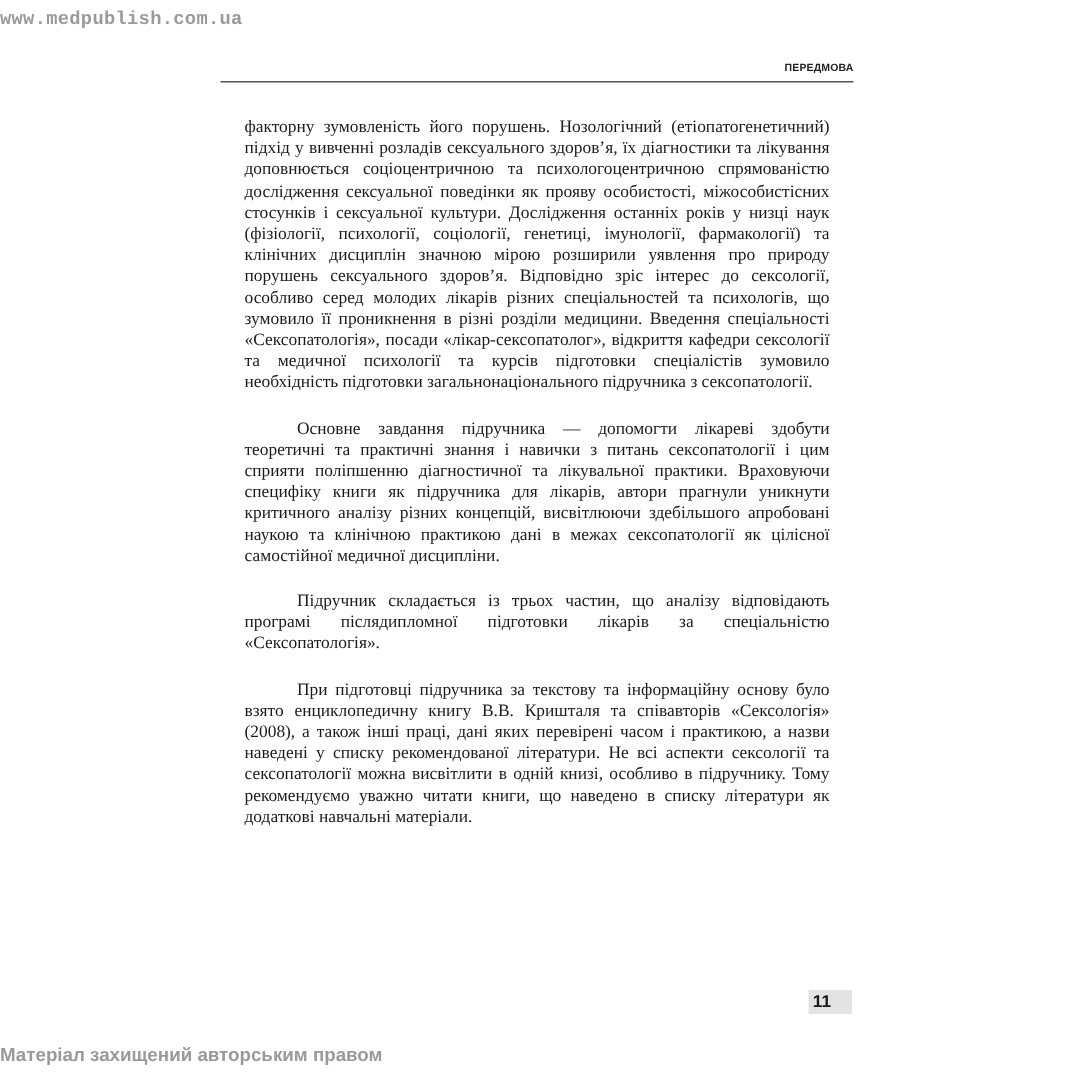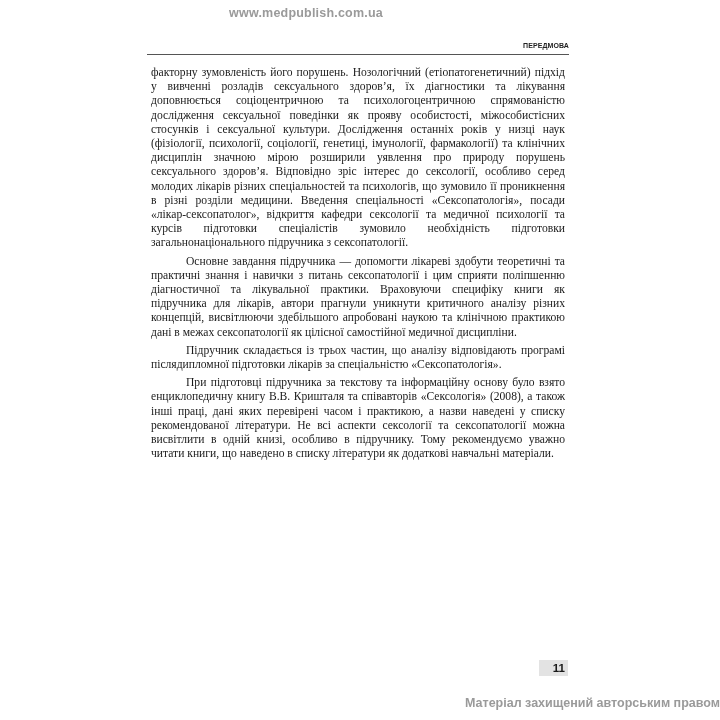--- a/index.html
+++ b/index.html
@@ -11,22 +11,21 @@
       width: 720px;
       height: 720px;
       position: relative;
       overflow: hidden;
     }
     .watermark-top {
       position: absolute;
       top: 6px;
       left: 0;
       width: 612px;
-      text-align: center;
-      font-family: Liberation Sans, sans-serif;
+      font-family: Liberation Mono, monospace;
       font-weight: bold;
       font-size: 12.5px;
       color: #9a9a9a;
       letter-spacing: 0.2px;
     }
     .running-head {
       position: absolute;
       top: 42px;
       left: 147px;
       width: 422px;
@@ -49,50 +48,50 @@
       position: absolute;
       top: 62px;
       left: 147px;
       width: 422px;
       font-family: "Liberation Serif", serif;
       font-size: 11.6px;
       line-height: 14.2px;
       color: #1a1a1a;
     }
     .body-text p {
-      margin: 4px;
+      margin: 16px;
       text-align: justify;
       text-align-last: left;
       hyphens: manual;
     }
     .body-text p.indent {
       text-indent: 35px;
     }
     .page-number {
       position: absolute;
       top: 660px;
       left: 539px;
       width: 29px;
       height: 16px;
       background: #e3e3e3;
       font-family: "Liberation Sans", sans-serif;
       font-weight: bold;
       font-size: 11.5px;
       line-height: 16px;
       text-align: right;
-      padding-right: 3px;
+      padding-right: 14px;
       box-sizing: border-box;
       color: #1a1a1a;
     }
     .watermark-bottom {
       position: absolute;
       top: 696px;
       left: 0;
-      width: 720px;
-      text-align: right;
+      width: 656px;
+      text-align: left;
       font-family: "Liberation Sans", sans-serif;
       font-weight: bold;
       font-size: 12.5px;
       color: #9a9a9a;
     }
   </style>
 </head>
 <body>
 
 <div class="watermark-top">www.medpublish.com.ua</div>

